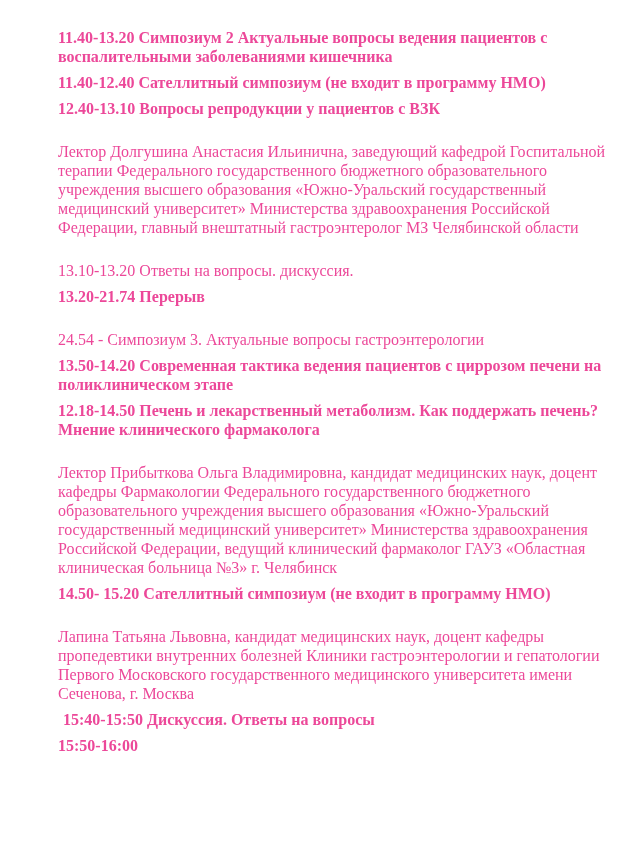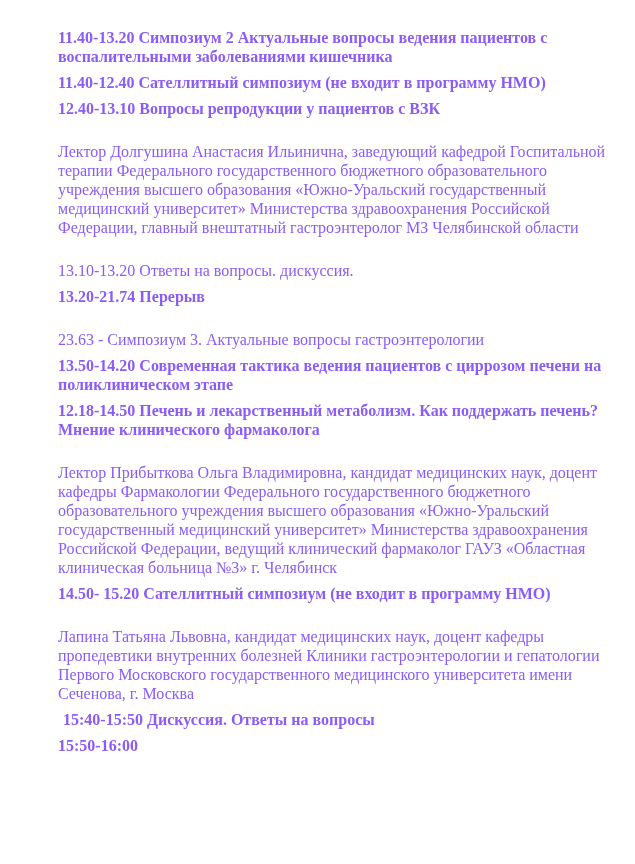--- a/index.html
+++ b/index.html
@@ -11,21 +11,21 @@
     width: 635px;
     height: 864px;
     overflow: hidden;
   }
   .page {
     box-sizing: border-box;
     width: 635px;
     height: 864px;
     padding: 28px 23px 0 58px;
     background: #ffffff;
-    color: #8b5cf6;
+    color: #ec4899;
     font-family: "Liberation Serif", "DejaVu Serif", serif;
     font-size: 16px;
     line-height: 19px;
   }
   .page p {
     margin: 0 0 7px 0;
     padding: 0;
   }
   .page p.b {
     font-weight: bold;
@@ -41,21 +41,21 @@
 </head>
 <body>
 
 <div class="page">
   <p class="b">11.40-13.20 Симпозиум 2 Актуальные вопросы ведения пациентов с воспалительными заболеваниями кишечника</p>
   <p class="b">11.40-12.40 Сателлитный симпозиум (не входит в программу НМО)</p>
   <p class="b">12.40-13.10 Вопросы репродукции у пациентов с ВЗК</p>
   <p class="r">Лектор Долгушина Анастасия Ильинична, заведующий кафедрой Госпитальной терапии Федерального государственного бюджетного образовательного учреждения высшего образования «Южно-Уральский государственный медицинский университет» Министерства здравоохранения Российской Федерации, главный внештатный гастроэнтеролог МЗ Челябинской области</p>
   <p class="r">13.10-13.20 Ответы на вопросы. дискуссия.</p>
   <p class="b">13.20-21.74 Перерыв</p>
-  <p class="r">23.63 - Симпозиум 3. Актуальные вопросы гастроэнтерологии</p>
+  <p class="r">24.54 - Симпозиум 3. Актуальные вопросы гастроэнтерологии</p>
   <p class="b">13.50-14.20 Современная тактика ведения пациентов с циррозом печени на поликлиническом этапе</p>
   <p class="b">12.18-14.50 Печень и лекарственный метаболизм. Как поддержать печень? Мнение клинического фармаколога</p>
   <p class="r">Лектор Прибыткова Ольга Владимировна, кандидат медицинских наук, доцент кафедры Фармакологии Федерального государственного бюджетного образовательного учреждения высшего образования «Южно-Уральский государственный медицинский университет» Министерства здравоохранения Российской Федерации, ведущий клинический фармаколог ГАУЗ «Областная клиническая больница №3» г. Челябинск</p>
   <p class="b">14.50- 15.20 Сателлитный симпозиум (не входит в программу НМО)</p>
   <p class="r">Лапина Татьяна Львовна, кандидат медицинских наук, доцент кафедры пропедевтики внутренних болезней Клиники гастроэнтерологии и гепатологии Первого Московского государственного медицинского университета имени Сеченова, г. Москва</p>
   <p class="b ind">15:40-15:50  Дискуссия. Ответы на вопросы</p>
   <p class="b">15:50-16:00</p>
 </div>
 
 </body></html>

